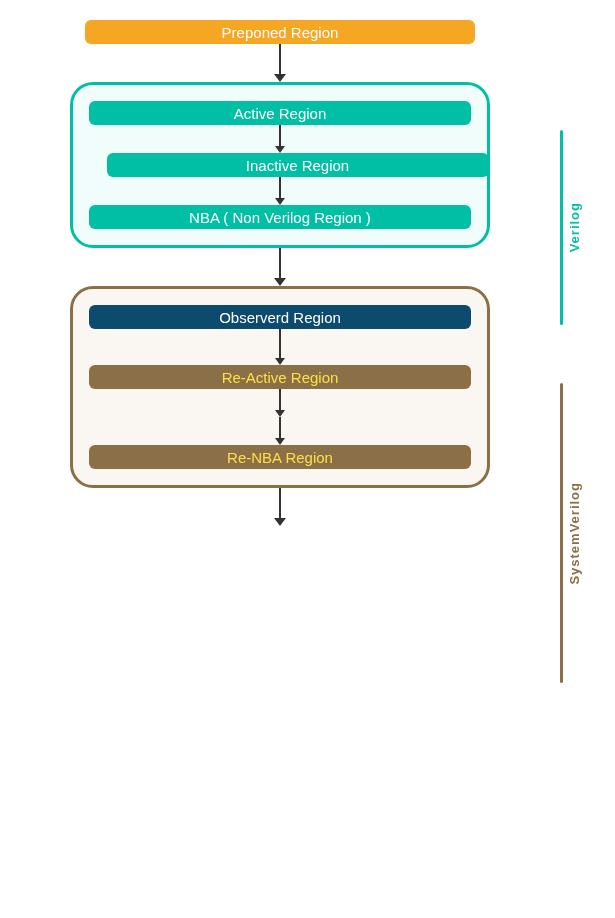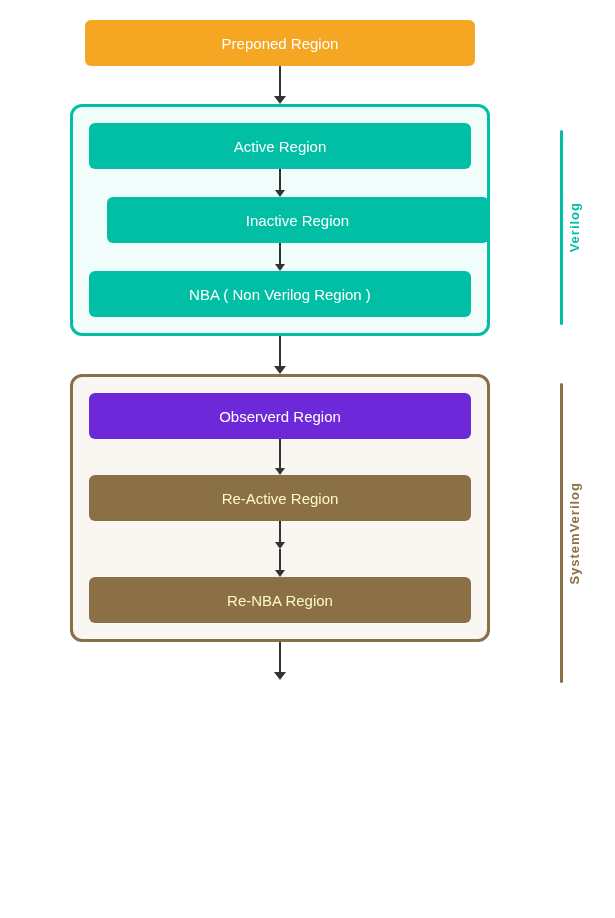--- a/index.html
+++ b/index.html
@@ -24,44 +24,44 @@
       display: flex;
       flex-direction: column;
       align-items: center;
       width: 560px;
       padding: 20px 20px;
       position: relative;
     }
     
     .region-box {
       width: 390px;
-      height: 46px;
+      height: 24px;
       border-radius: 6px;
       display: flex;
       align-items: center;
       justify-content: center;
       color: #fff;
       font-size: 15px;
       font-weight: 500;
     }
     .orange-box {
       background: #F5A623;
       color: #fff;
     }
     .teal-box {
       background: #00BFA5;
       color: #fff;
     }
     .blue-box {
-      background: #6d28d9;
+      background: #0c4a6e;
       color: #fff;
     }
     .brown-box {
       background: #8B6F47;
-      color: #fef9c3;
+      color: #fde047;
     }
 
     
     .arrow {
       display: flex;
       flex-direction: column;
       align-items: center;
       height: 38px;
       position: relative;
     }
@@ -74,21 +74,21 @@
       width: 0;
       height: 0;
       border-left: 6px solid transparent;
       border-right: 6px solid transparent;
       border-top: 8px solid #333;
     }
 
     
     .group-container {
       width: 420px;
-      border-radius: 12px;
+      border-radius: 23px;
       padding: 16px 16px;
       display: flex;
       flex-direction: column;
       align-items: center;
       gap: 0;
     }
     .teal-group {
       border: 3px solid #00BFA5;
       background: #f0fdfa;
     }

